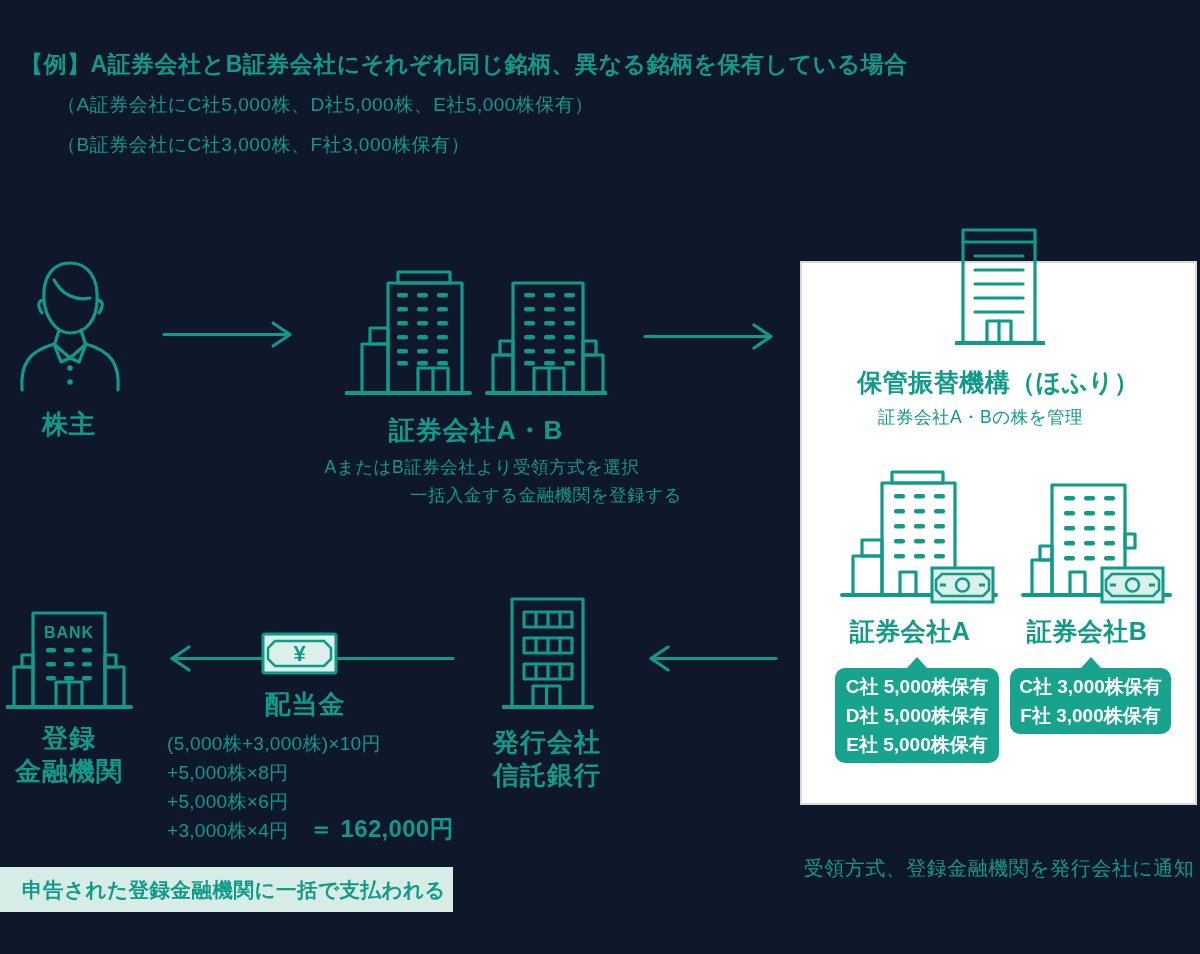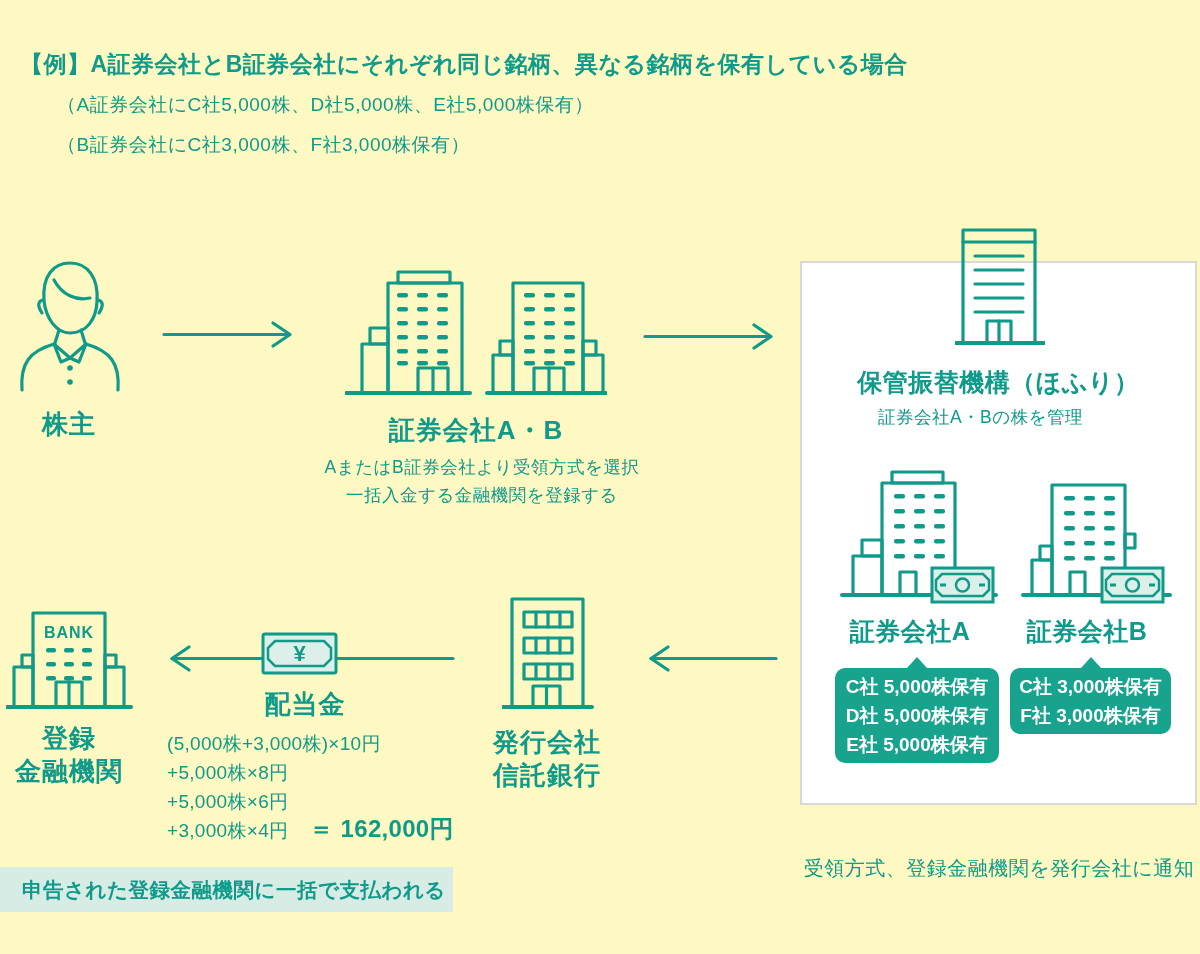--- a/index.html
+++ b/index.html
@@ -1,16 +1,16 @@
 <!DOCTYPE html>
 <html><head>
 <meta charset="utf-8">
 <style>
   html,body{margin:0;padding:0;background:#fff;}
-  #canvas{position:relative;width:1200px;height:954px;background:#fef9c3;overflow:hidden;
+  #canvas{position:relative;width:1200px;height:954px;background:#0f172a;overflow:hidden;
           font-family:"Liberation Sans",sans-serif;color:#0f9a8a;}
   .abs{position:absolute;}
   .ctr{text-align:center;}
   .t-title{font-size:23px;font-weight:700;letter-spacing:.5px;}
   .t-sub{font-size:19px;font-weight:500;letter-spacing:.5px;}
   .lbl{font-weight:700;font-size:26px;letter-spacing:1px;line-height:1.25;}
   .lbl-sm{font-weight:700;font-size:25px;letter-spacing:.5px;}
   .note-txt{font-size:17.5px;font-weight:500;letter-spacing:.5px;line-height:28px;}
   .foot-txt{font-size:20px;font-weight:500;letter-spacing:.5px;margin-top:40px;}
   .panel{box-sizing:border-box;border:2px solid #d9d9d9;background:#fff;}
@@ -111,21 +111,21 @@
       <rect x="179" y="83" width="11" height="4.5" rx="2"></rect>
         <rect x="199" y="83" width="11" height="4.5" rx="2"></rect>
         <rect x="219" y="83" width="11" height="4.5" rx="2"></rect>
       <rect x="179" y="95" width="11" height="4.5" rx="2"></rect>
         <rect x="199" y="95" width="11" height="4.5" rx="2"></rect>
         <rect x="219" y="95" width="11" height="4.5" rx="2"></rect>
     </g>
   </svg>
   <div class="abs note-txt ctr" style="left:282px;top:453px;width:400px;">AまたはB証券会社より受領方式を選択</div>
   <div class="abs lbl ctr" style="left:345px;top:414px;width:262px;">証券会社A・B</div>
-  <div class="abs note-txt ctr" style="left:282px;top:481px;width:400px;">一括入金する金融機関を登録する</div>
+  <div class="abs note-txt ctr" style="left:282px;top:481px;width:400px;text-align:right;">一括入金する金融機関を登録する</div>
 
   <svg class="abs" style="left:643px;top:322px;" width="136" height="29" viewBox="0 0 136 29">
     <line class="st" x1="2" y1="14.5" x2="127" y2="14.5"></line>
     <path class="st" d="M 111 3 L 128 14.5 L 111 26"></path>
   </svg>
 
   <div class="abs panel" style="left:800px;top:261px;width:397px;height:544px;"></div>
 
   <svg class="abs" style="left:955px;top:226px;" width="90" height="120" viewBox="0 0 90 120">
     <rect class="st" x="8" y="4" width="72" height="113"></rect>

